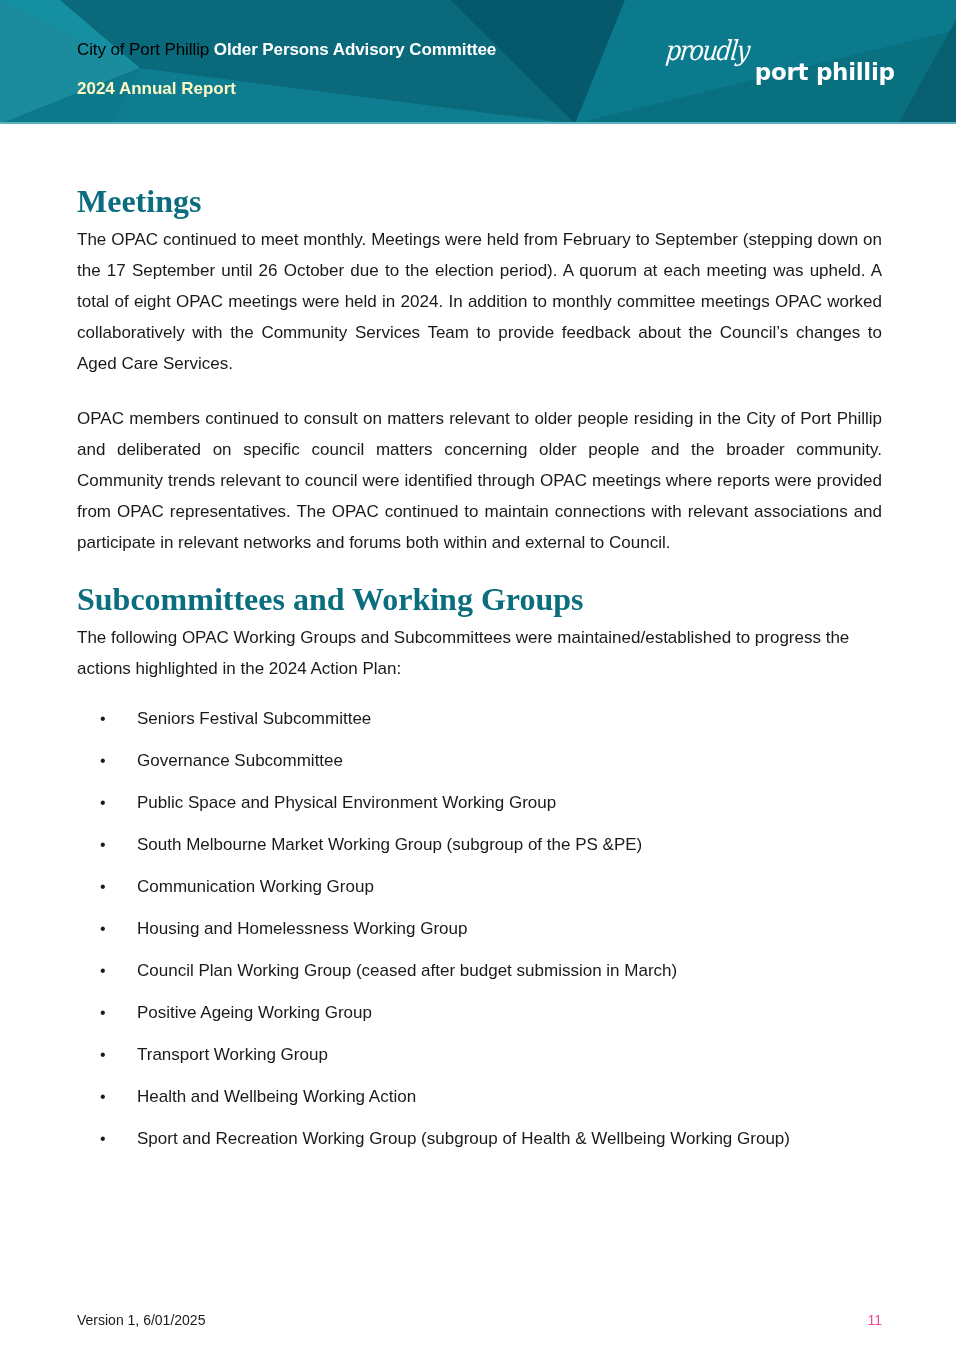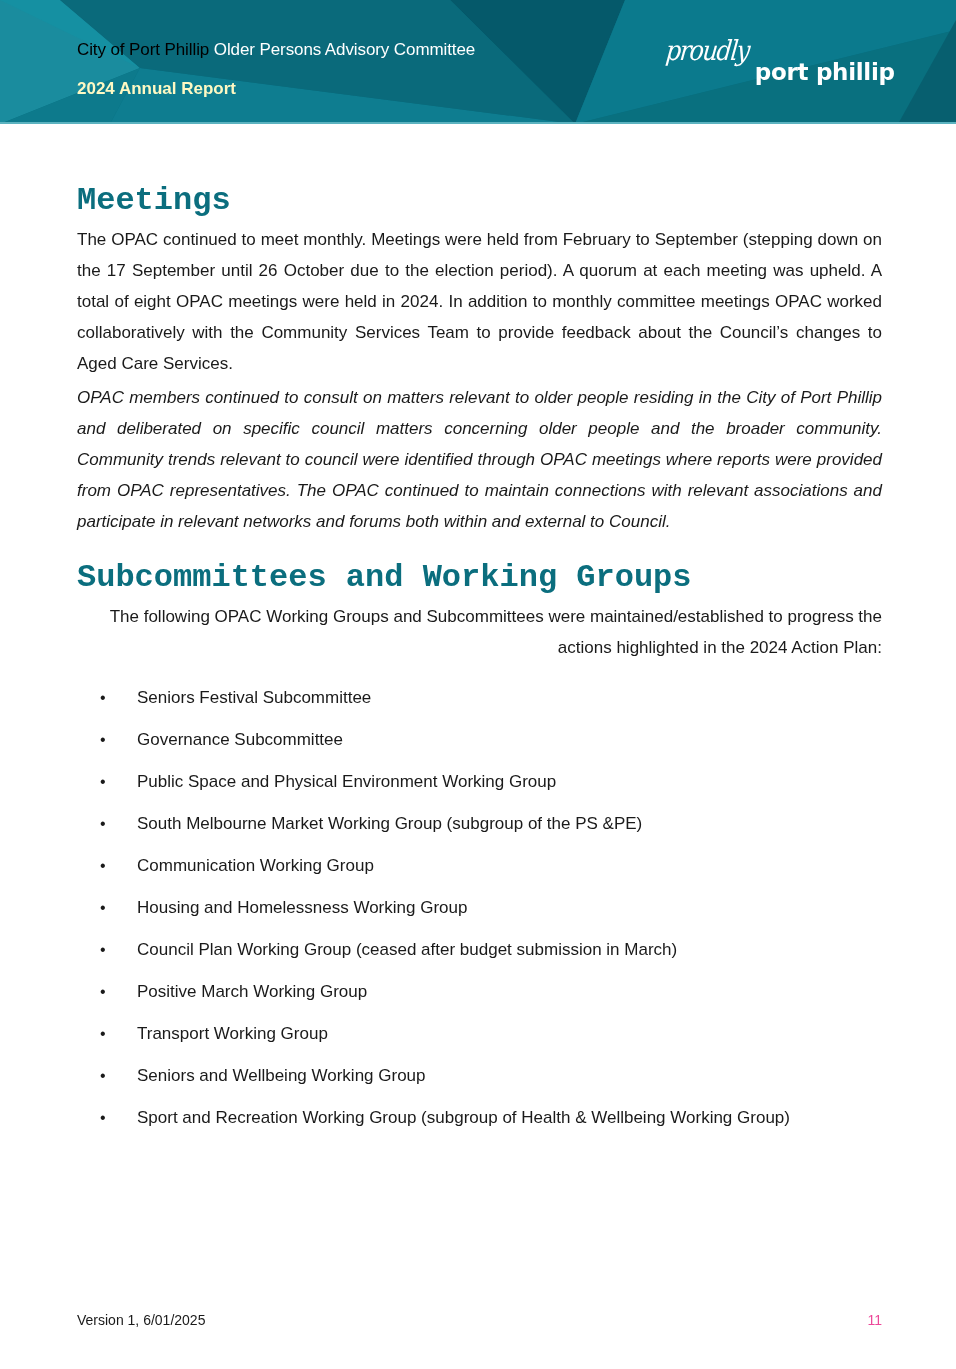--- a/index.html
+++ b/index.html
@@ -37,21 +37,21 @@
     }
     .header-title-line {
       position: absolute;
       left: 77px; top: 40px;
       font-size: 17px;
       color: #ffffff;
       white-space: nowrap;
       letter-spacing: -0.1px;
     }
     .header-title-line .light { font-weight: normal; color: #000000; }
-    .header-title-line .bold { font-weight: normal; }
+    .header-title-line .bold { font-weight: bold; }
     .header-subtitle {
       position: absolute;
       left: 77px; top: 79px;
       font-size: 17px;
       font-weight: bold;
       color: #fef9c3;
       white-space: nowrap;
     }
     .logo {
       position: absolute;
@@ -81,35 +81,35 @@
     }
 
     
     .content {
       position: absolute;
       left: 77px;
       top: 178px;
       width: 805px;
     }
     h2.section-title {
-      font-family: Liberation Mono, monospace;
+      font-family: Liberation Serif, serif;
       font-weight: bold;
       color: #0b6e7e;
       font-size: 32px;
       line-height: 46px;
       margin-bottom: 0;
     }
     p.body {
       font-size: 17px;
       line-height: 31px;
       text-align: justify;
       color: #1a1a1a;
     }
-    p.body.after { margin-top: 3px; font-style: italic; }
-    p.body.left { text-align: right; }
+    p.body.after { margin-top: 24px; }
+    p.body.left { text-align: left; }
 
     .meetings-title { margin-top: 0; }
     .subcommittees-title { margin-top: 18px; }
 
     ul.groups {
       list-style: none;
       margin-top: 14px;
     }
     ul.groups li {
       position: relative;
@@ -187,22 +187,22 @@
     <p class="body left">The following OPAC Working Groups and Subcommittees were maintained/established to progress the actions highlighted in the 2024 Action Plan:</p>
 
     <ul class="groups">
       <li><span class="bullet">•</span><span>Seniors Festival Subcommittee</span></li>
       <li><span class="bullet">•</span><span>Governance Subcommittee</span></li>
       <li><span class="bullet">•</span><span>Public Space and Physical Environment Working Group</span></li>
       <li><span class="bullet">•</span><span>South Melbourne Market Working Group (subgroup of the PS &amp;PE)</span></li>
       <li><span class="bullet">•</span><span>Communication Working Group</span></li>
       <li><span class="bullet">•</span><span>Housing and Homelessness Working Group</span></li>
       <li><span class="bullet">•</span><span>Council Plan Working Group (ceased after budget submission in March)</span></li>
-      <li><span class="bullet">•</span><span>Positive March Working Group</span></li>
+      <li><span class="bullet">•</span><span>Positive Ageing Working Group</span></li>
       <li><span class="bullet">•</span><span>Transport Working Group</span></li>
-      <li><span class="bullet">•</span><span>Seniors and Wellbeing Working Group</span></li>
+      <li><span class="bullet">•</span><span>Health and Wellbeing Working Action</span></li>
       <li><span class="bullet">•</span><span>Sport and Recreation Working Group (subgroup of Health &amp; Wellbeing Working Group)</span></li>
     </ul>
   </section>
 </div>
 
 <div class="footer-version">Version 1, 6/01/2025</div>
 <div class="footer-page">11</div>
 
 </body></html>

